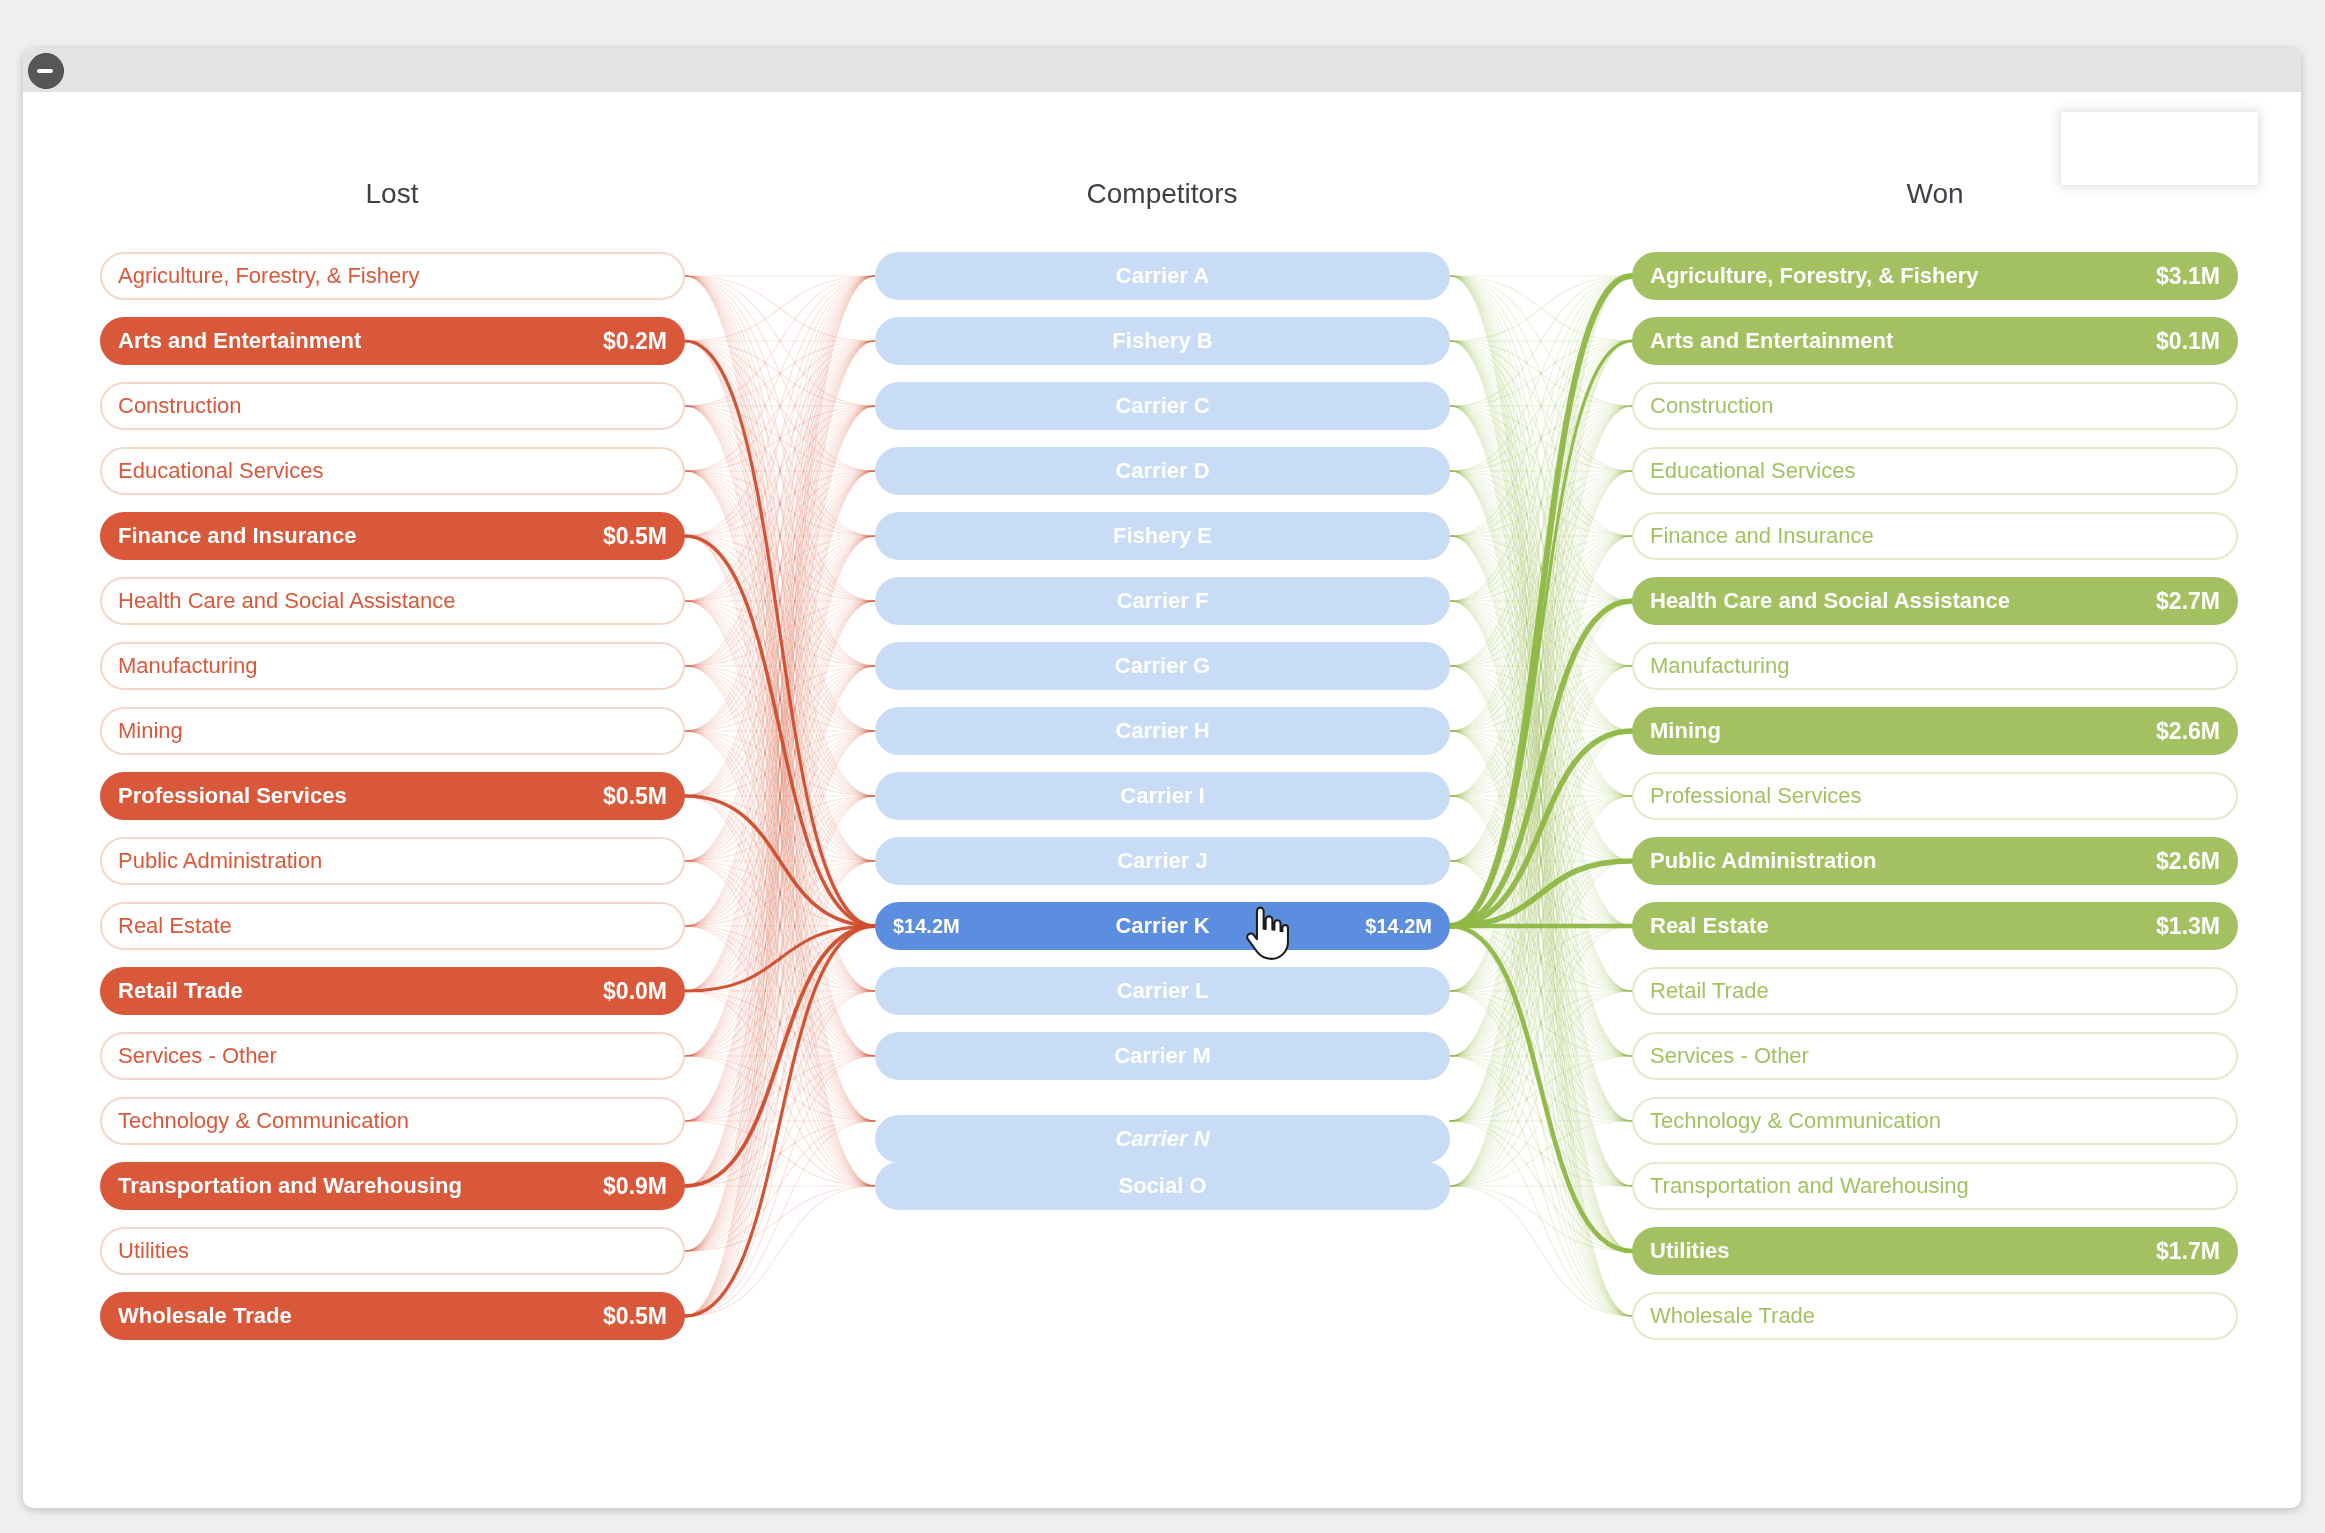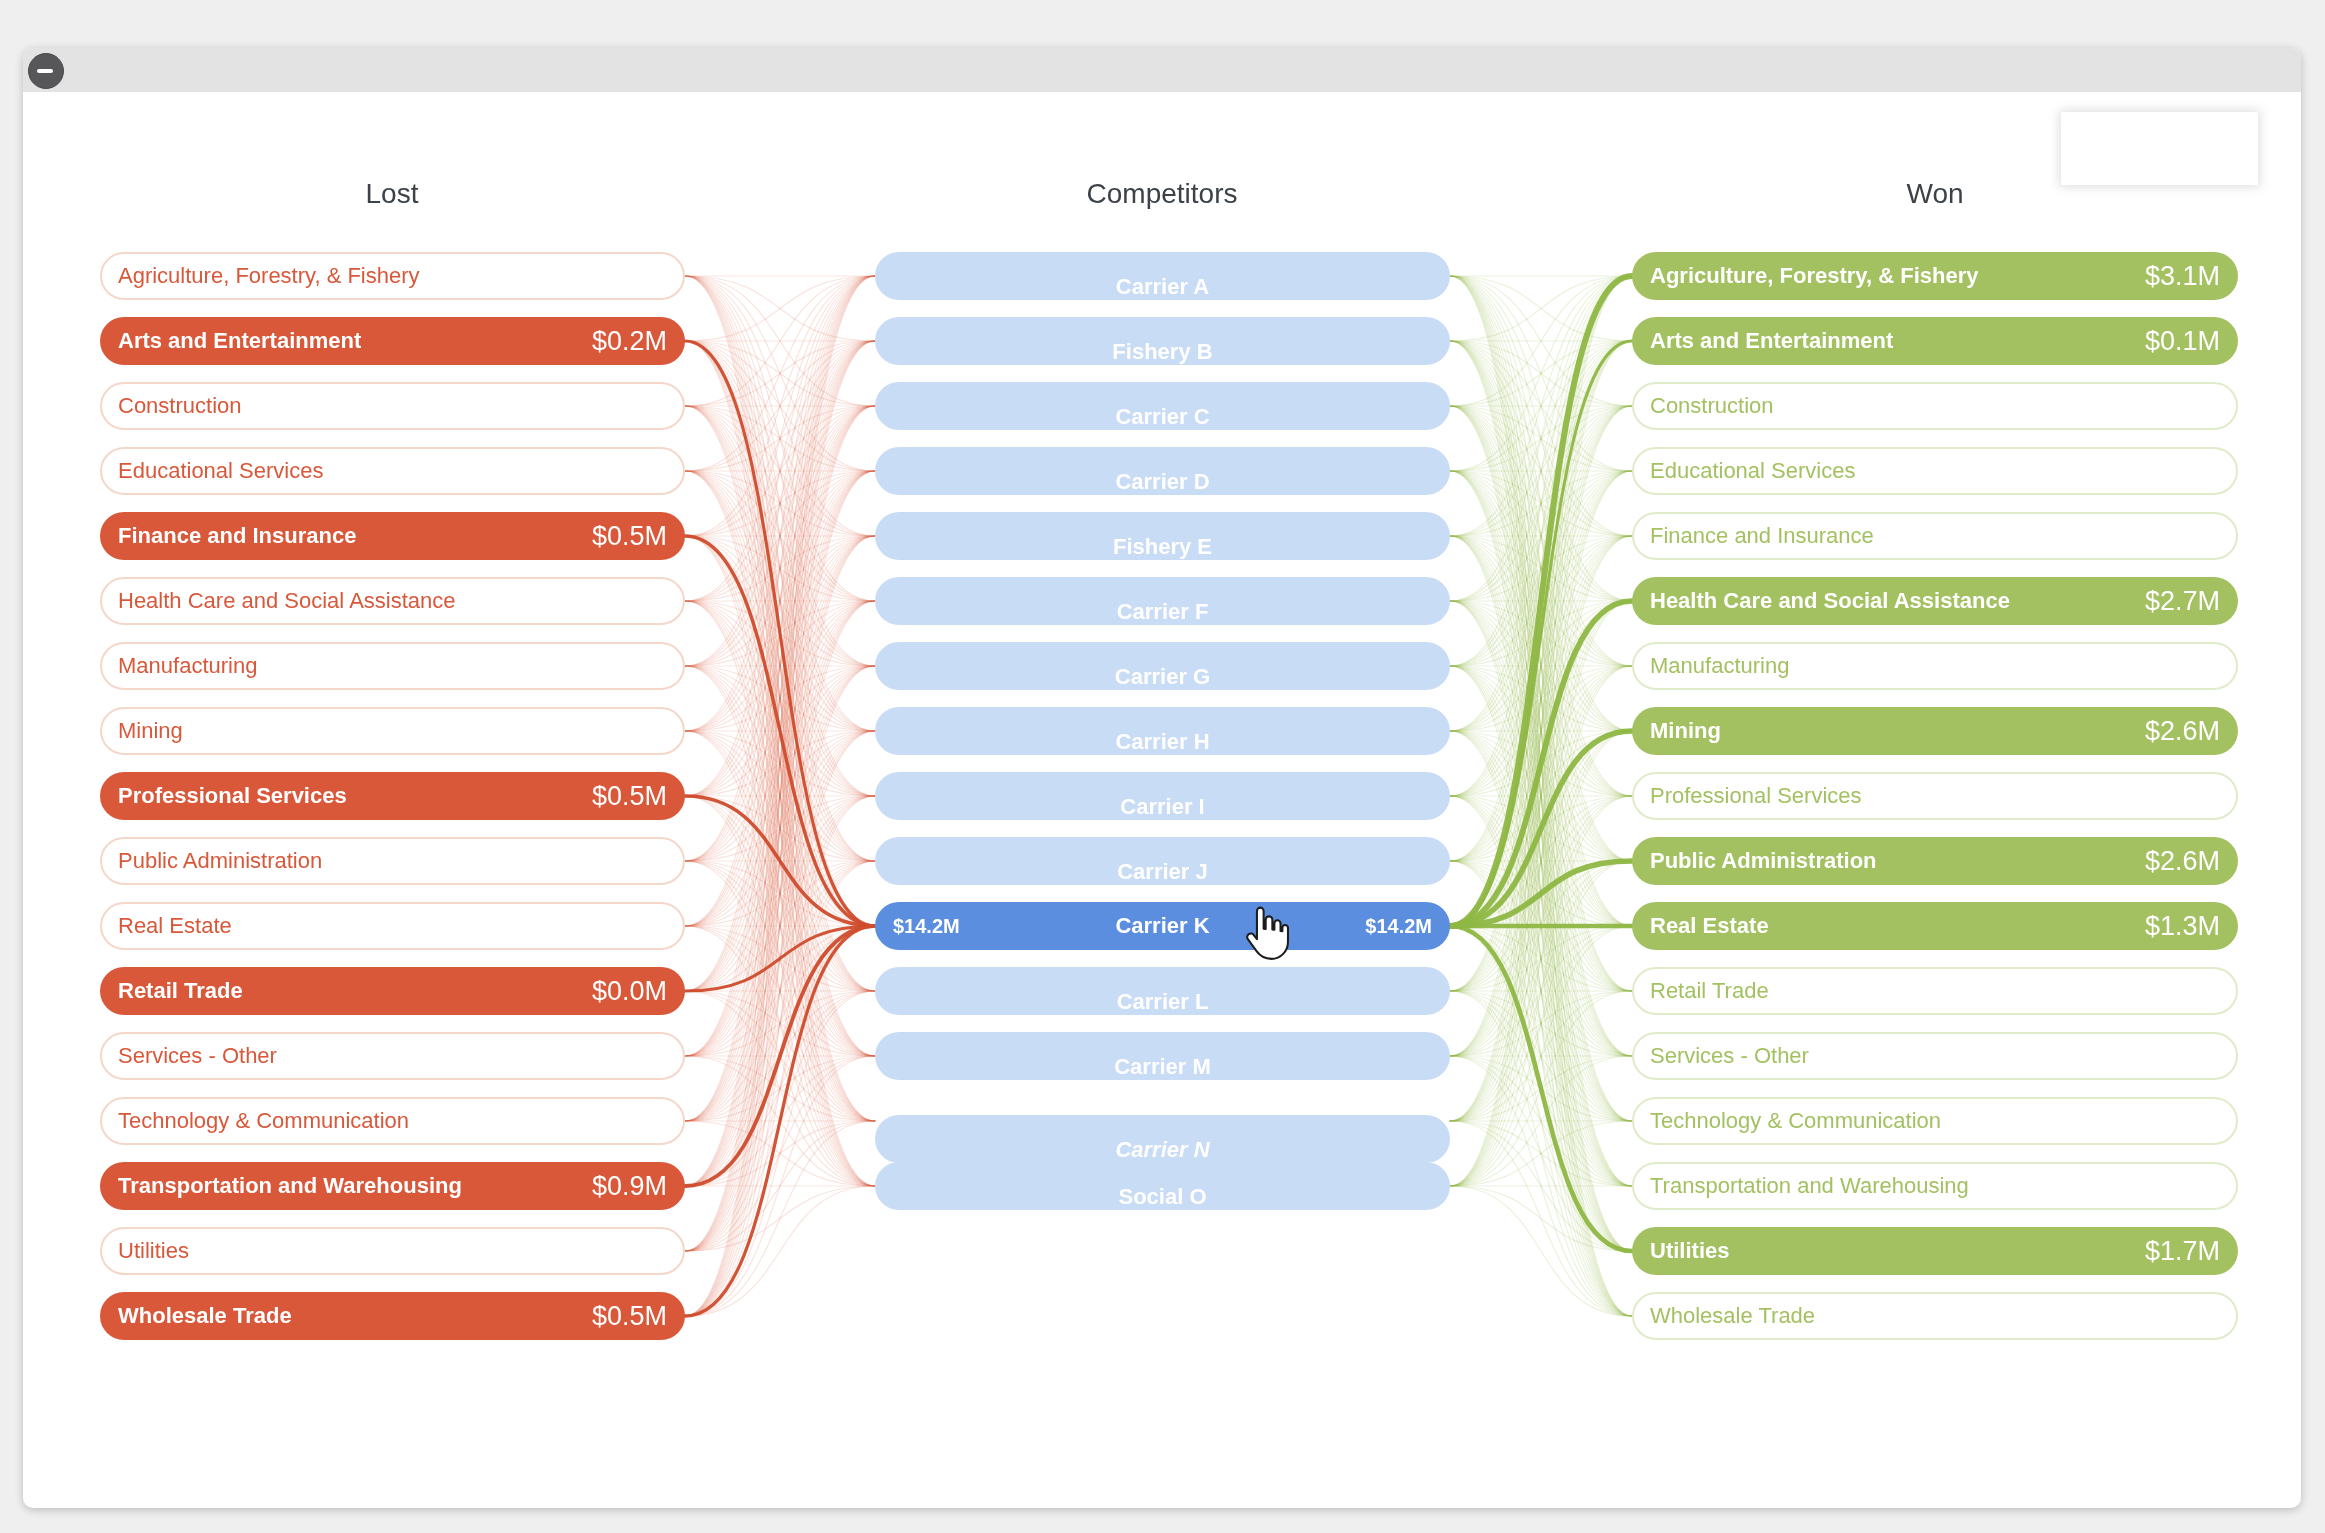--- a/index.html
+++ b/index.html
@@ -14,26 +14,26 @@
   .min-btn::after{content:"";position:absolute;left:8px;top:15px;width:16px;height:4px;
            border-radius:2px;background:#ffffff;}
   .logo-blank{position:absolute;left:2061px;top:112px;width:197px;height:73px;background:#ffffff;
            box-shadow:0 0 10px 2px rgba(0,0,0,0.13);}
   .heading{position:absolute;top:178px;transform:translateX(-50%);font-size:28px;color:#3d4248;
            white-space:nowrap;}
   #links{position:absolute;left:0;top:0;z-index:1;}
   .bar{position:absolute;height:48px;border-radius:24px;display:flex;align-items:center;
        box-sizing:border-box;z-index:2;font-size:22px;white-space:nowrap;}
   .bar .lbl{overflow:hidden;}
-  .bar .val{margin-left:auto;font-weight:normal;font-size:27px;}
+  .bar .val{margin-left:auto;font-weight:bold;font-size:23px;}
   .filled-red{background:#d9583a;color:#fff;font-weight:bold;padding:0 18px;}
   .outline-red{background:#fff;border:2px solid #f5d7ca;color:#d9583a;padding:0 16px;}
   .filled-green{background:#a3c161;color:#fff;font-weight:bold;padding:0 18px;}
   .outline-green{background:#fff;border:2px solid #e0ebc9;color:#a3c161;padding:0 16px;}
-  .carrier{background:#c9dcf6;color:#ffffff;justify-content:center;font-weight:600;align-items:flex-end;}
+  .carrier{background:#c9dcf6;color:#ffffff;justify-content:center;font-weight:600;}
   .carrier-hl{background:#5b8ede;color:#ffffff;font-weight:bold;justify-content:space-between;
               padding:12px 18px;}
   .carrier-hl .cval{font-size:20px;font-weight:bold;}
   .cursor{position:absolute;z-index:50;}
 </style>
 </head>
 <body>
 
 <div class="stage">
   <div class="panel"></div>

